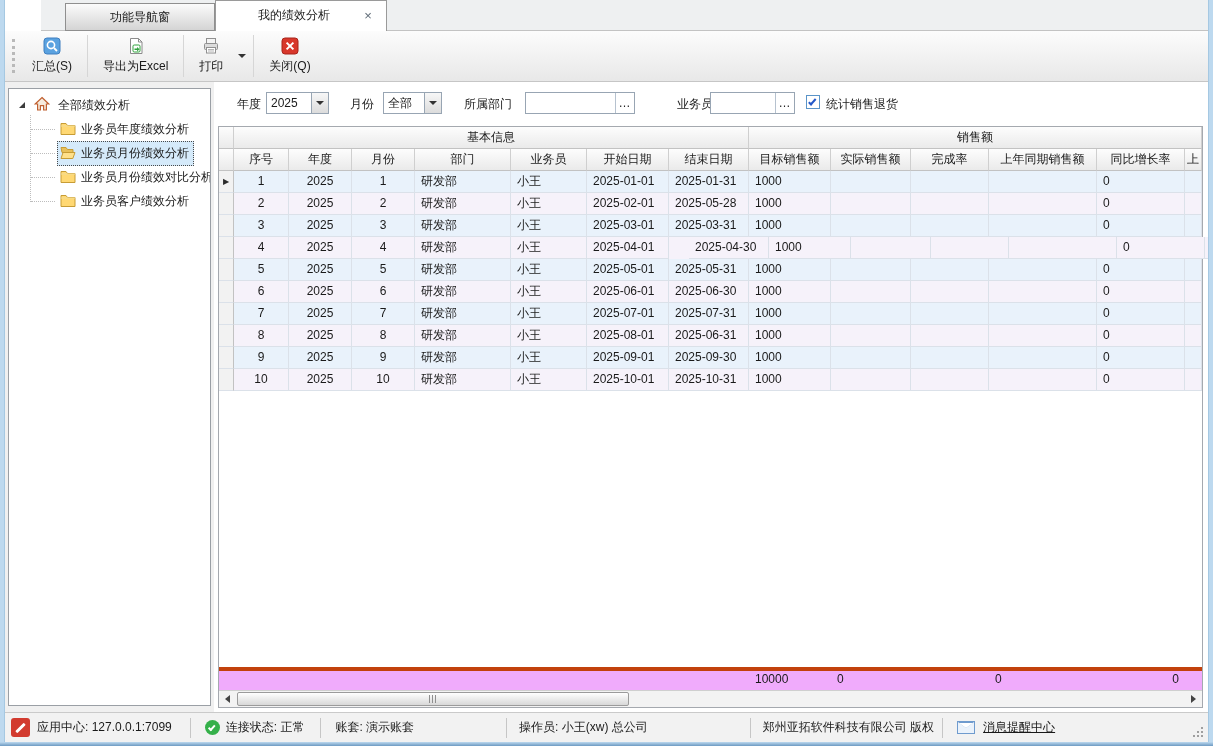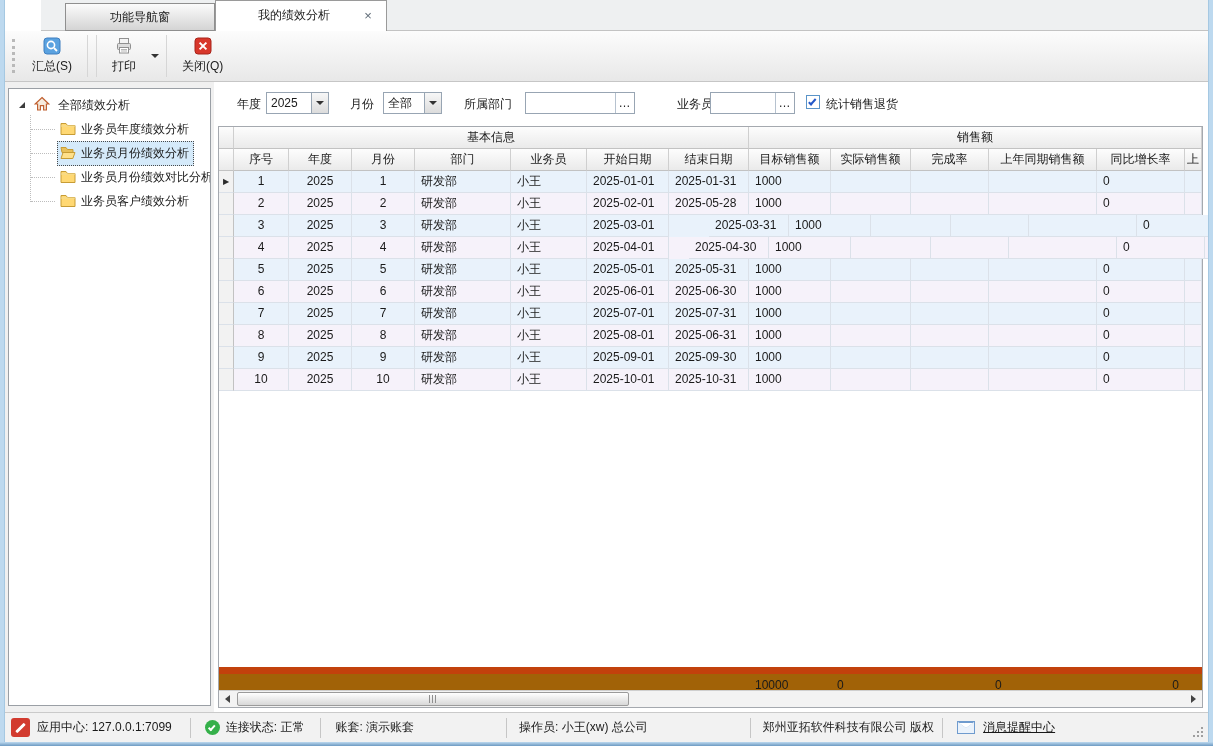--- a/index.html
+++ b/index.html
@@ -88,21 +88,21 @@
   .grow { display:flex; height:22px; flex:none; }
   .gcell { border-right:1px solid #dbe1e9; border-bottom:1px solid #dbe1e9;
     line-height:21px; padding:0 6px; overflow:hidden; white-space:nowrap; }
   .ghead { background:linear-gradient(#fdfdfd,#eaeaea); border-right:1px solid #cfcfcf;
     border-bottom:1px solid #c2c2c2; text-align:center; padding:0 2px; }
   .gind { background:#f2f2f2; border-right:1px solid #c2c2c2; border-bottom:1px solid #dbe1e9;
     text-align:center; font-size:8px; line-height:21px; color:#2b2b2b; padding:0; }
   .row-blue  { background:#e9f2fb; }
   .row-lav   { background:#f6f2fa; }
   .grid-filler { flex:1; background:#fff; border-right:1px solid #fff; }
-  .gfoot { display:flex; height:23px; flex:none; background:#a16207; border-top:7px solid #c2410c; }
+  .gfoot { display:flex; height:23px; flex:none; background:#f0abfc; border-top:4px solid #c2410c;align-items:flex-end; }
   .gfoot .gcell { border:none; line-height:22px; background:transparent; }
   .hscroll { height:17px; flex:none; border-top:1px solid #cfcfcf; background:#f3f3f3; position:relative; }
   .sarrow { position:absolute; top:0; width:17px; height:16px; display:flex; align-items:center; justify-content:center; cursor:pointer; }
   .sarrow.left { left:0; } .sarrow.right { right:0; }
   .tri-l { width:0; height:0; border-top:4px solid transparent; border-bottom:4px solid transparent; border-right:5px solid #444; }
   .tri-r { width:0; height:0; border-top:4px solid transparent; border-bottom:4px solid transparent; border-left:5px solid #444; }
   .sthumb { position:absolute; left:18px; top:1px; width:392px; height:14px;
     background:linear-gradient(#ffffff,#d8d8d8); border:1px solid #9b9b9b; border-radius:2px;
     display:flex; align-items:center; justify-content:center; cursor:grab; }
   .sthumb .sgrip { width:9px; height:8px;
@@ -154,20 +154,31 @@
       <svg width="18" height="18" viewBox="0 0 18 18">
           <rect x="1" y="1" width="16" height="16" rx="3" fill="#5aa2e0" stroke="#3f7fc0"></rect>
           <circle cx="8" cy="8" r="3.6" fill="none" stroke="#fff" stroke-width="1.6"></circle>
           <line x1="11" y1="11" x2="14" y2="14" stroke="#fff" stroke-width="1.8"></line>
         </svg>
     </span>
     <span>汇总(S)</span>
   </div>
   <div class="tsep"></div>
 
+  <div class="tbtn">
+    <span class="ticon">
+      <svg width="18" height="18" viewBox="0 0 18 18">
+          <path d="M3.5 1.5 h8 l3.5 3.5 v11.5 h-11.5 z" fill="#fff" stroke="#8a8a8a"></path>
+          <path d="M11.5 1.5 v3.5 h3.5" fill="none" stroke="#8a8a8a"></path>
+          <rect x="6" y="8" width="7" height="7" rx="1.2" fill="#fff" stroke="#2fa33c"></rect>
+          <path d="M7.5 11.5 h2.6 v-1.6 l2.4 2.3 -2.4 2.3 v-1.6 h-2.6 z" fill="#2fa33c"></path>
+        </svg>
+    </span>
+    <span>导出为Excel</span>
+  </div>
   <div class="tsep"></div>
 
   <div class="tbtn">
     <span class="ticon">
       <svg width="18" height="18" viewBox="0 0 18 18">
           <rect x="4.5" y="1.5" width="9" height="5" fill="#f4f4f4" stroke="#909090"></rect>
           <rect x="2.5" y="6.5" width="13" height="6" rx="1" fill="#dcdcdc" stroke="#909090"></rect>
           <rect x="4.5" y="10.5" width="9" height="5.5" fill="#fff" stroke="#909090"></rect>
           <line x1="6" y1="12.5" x2="12" y2="12.5" stroke="#b5b5b5"></line>
           <line x1="6" y1="14" x2="12" y2="14" stroke="#b5b5b5"></line>
@@ -346,21 +357,21 @@
             <div class="gcell" style="width: 17px; flex: 0 0 auto; text-align: left; background: inherit;"></div>
           </div>
           <div class="grow row-blue">
             <div class="gcell gind" style="width: 15px; flex: 0 0 auto;"></div>
             <div class="gcell" style="width: 55px; flex: 0 0 auto; text-align: center; background: inherit;">3</div>
             <div class="gcell" style="width: 63px; flex: 0 0 auto; text-align: center; background: inherit;">2025</div>
             <div class="gcell" style="width: 63px; flex: 0 0 auto; text-align: center; background: inherit;">3</div>
             <div class="gcell" style="width: 96px; flex: 0 0 auto; text-align: left; background: inherit;">研发部</div>
             <div class="gcell" style="width: 76px; flex: 0 0 auto; text-align: left; background: inherit;">小王</div>
             <div class="gcell" style="width: 82px; flex: 0 0 auto; text-align: left; background: inherit;">2025-03-01</div>
-            <div class="gcell" style="width: 80px; flex: 0 0 auto; text-align: left; background: inherit; margin-left: 40px;">2025-03-31</div>
+            <div class="gcell" style="width: 80px; flex: 0 0 auto; text-align: left; background: inherit;">2025-03-31</div>
             <div class="gcell" style="width: 82px; flex: 0 0 auto; text-align: left; background: inherit;">1000</div>
             <div class="gcell" style="width: 80px; flex: 0 0 auto; text-align: left; background: inherit;"></div>
             <div class="gcell" style="width: 78px; flex: 0 0 auto; text-align: left; background: inherit;"></div>
             <div class="gcell" style="width: 108px; flex: 0 0 auto; text-align: left; background: inherit;"></div>
             <div class="gcell" style="width: 88px; flex: 0 0 auto; text-align: left; background: inherit;">0</div>
             <div class="gcell" style="width: 17px; flex: 0 0 auto; text-align: left; background: inherit;"></div>
           </div>
           <div class="grow row-lav">
             <div class="gcell gind" style="width: 15px; flex: 0 0 auto;"></div>
             <div class="gcell" style="width: 55px; flex: 0 0 auto; text-align: center; background: inherit;">4</div>

